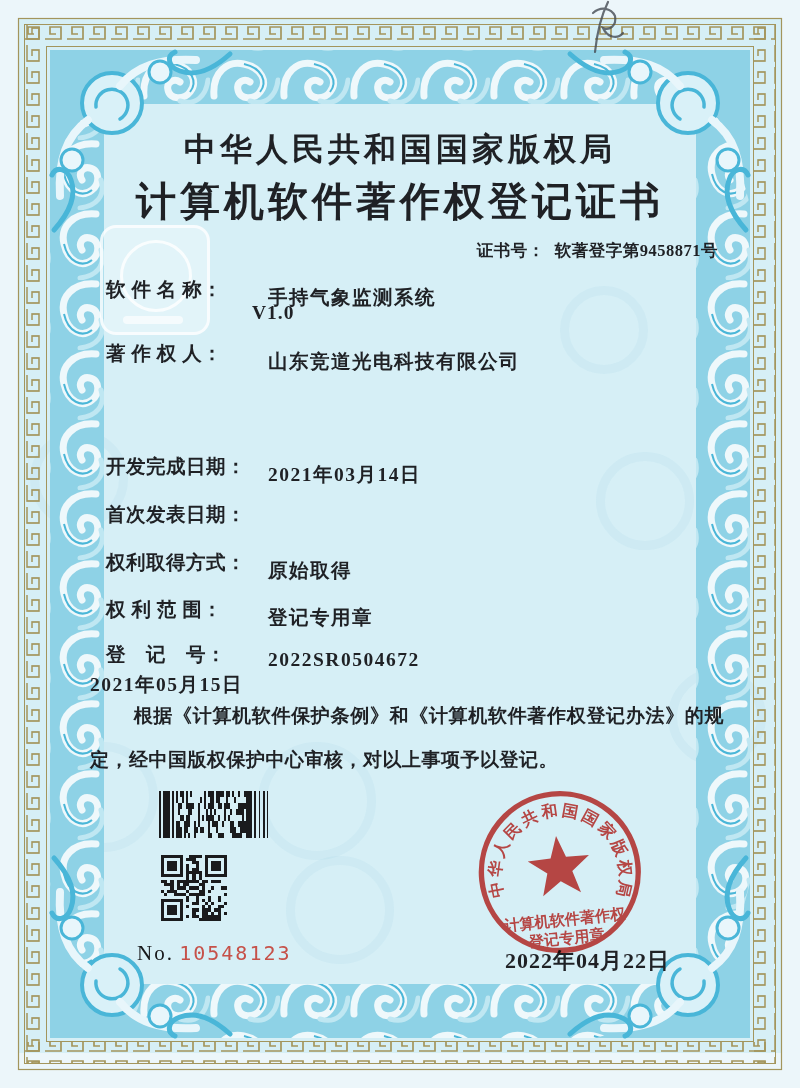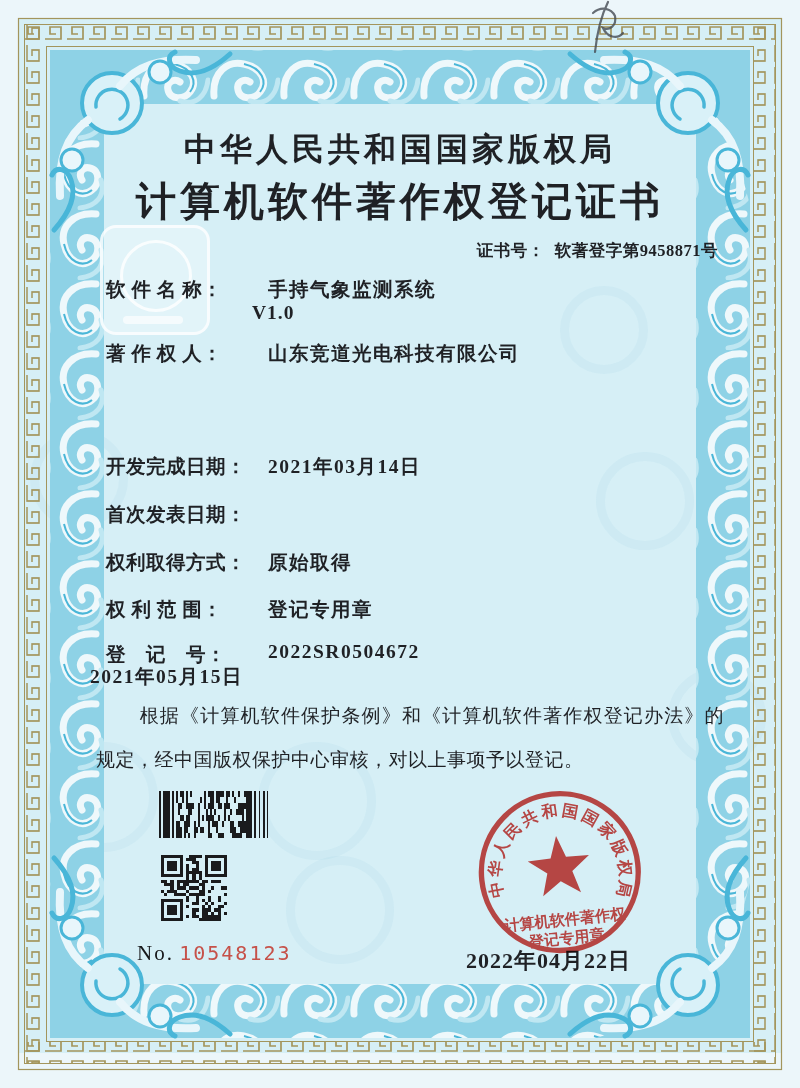--- a/index.html
+++ b/index.html
@@ -21,30 +21,30 @@
   .emblem .bar{position:absolute;left:20px;bottom:8px;width:60px;height:8px;border-radius:4px;
     background:rgba(255,255,255,.65);}
   .authority{position:absolute;top:128px;left:0;width:100%;text-align:center;
     font-size:32px;font-weight:700;letter-spacing:4px;}
   .cert-title{position:absolute;top:174px;left:0;width:100%;text-align:center;
     font-size:40px;font-weight:700;letter-spacing:4px;}
   .certno{position:absolute;top:240px;right:82px;font-size:16.5px;font-weight:700;letter-spacing:.5px;}
   .certno .lab{margin-right:10px;}
   .frow{position:absolute;left:90px;right:70px;display:flex;font-weight:700;font-size:19.5px;}
   .frow .lab{width:162px;flex:0 0 162px;letter-spacing:.5px;margin-left:16px;}
-  .frow .val{letter-spacing:1.5px;}
+  .frow .val{letter-spacing:1.5px;margin-top:8px;}
   .val2{position:absolute;left:252px;top:302px;font-weight:700;font-size:19.5px;letter-spacing:1px;}
-  .para{position:absolute;left:96px;right:76px;top:694px;font-size:19px;font-weight:400;
+  .para{position:absolute;left:90px;right:76px;top:694px;font-size:19px;font-weight:700;
     line-height:44px;text-indent:2.3em;letter-spacing:.5px;text-align:justify;}
   .barcode{position:absolute;left:159px;top:791px;}
   .qrcode{position:absolute;left:161px;top:855px;}
   .serial{position:absolute;left:137px;top:941px;font-size:21px;}
   .serial .pre{font-weight:400;letter-spacing:2px;color:#17181a;}
   .serial .num{color:#c65149;font-family:"DejaVu Sans Mono",monospace;font-size:20px;letter-spacing:2px;}
-  .issue-date{position:absolute;left:466px;top:946px;font-size:22px;font-weight:700;letter-spacing:1px;}
+  .issue-date{position:absolute;left:505px;top:946px;font-size:22px;font-weight:700;letter-spacing:1px;}
   .seal{position:absolute;left:462px;top:776px;width:196px;height:196px;z-index:4;
     mix-blend-mode:multiply;opacity:.95;pointer-events:none;}
   .handwriting{position:absolute;left:570px;top:0;z-index:5;pointer-events:none;}
 </style>
 </head>
 <body>
 
 <div class="page">
   <div class="inner-bg"></div>
 

